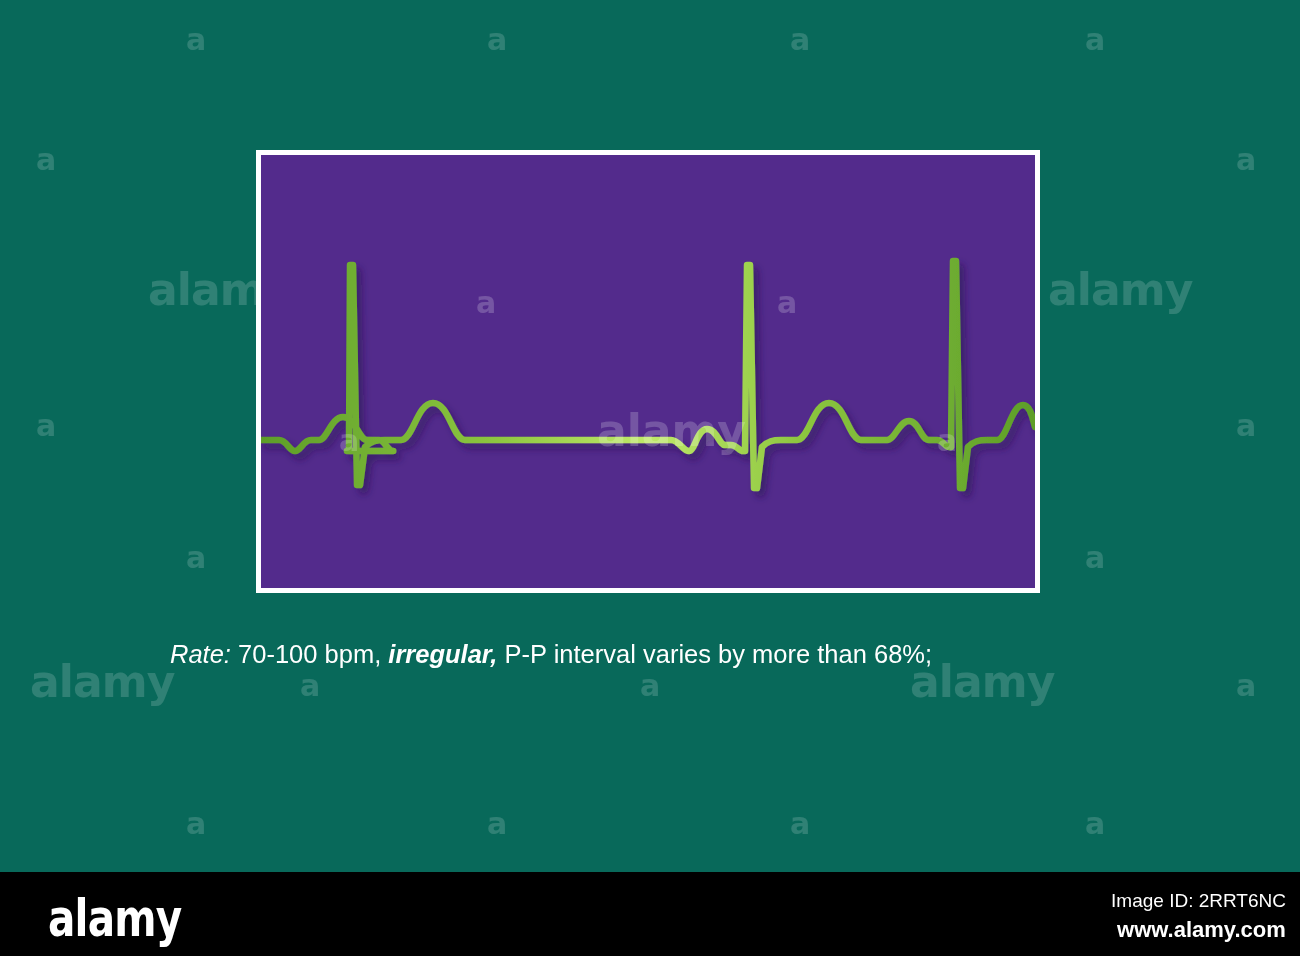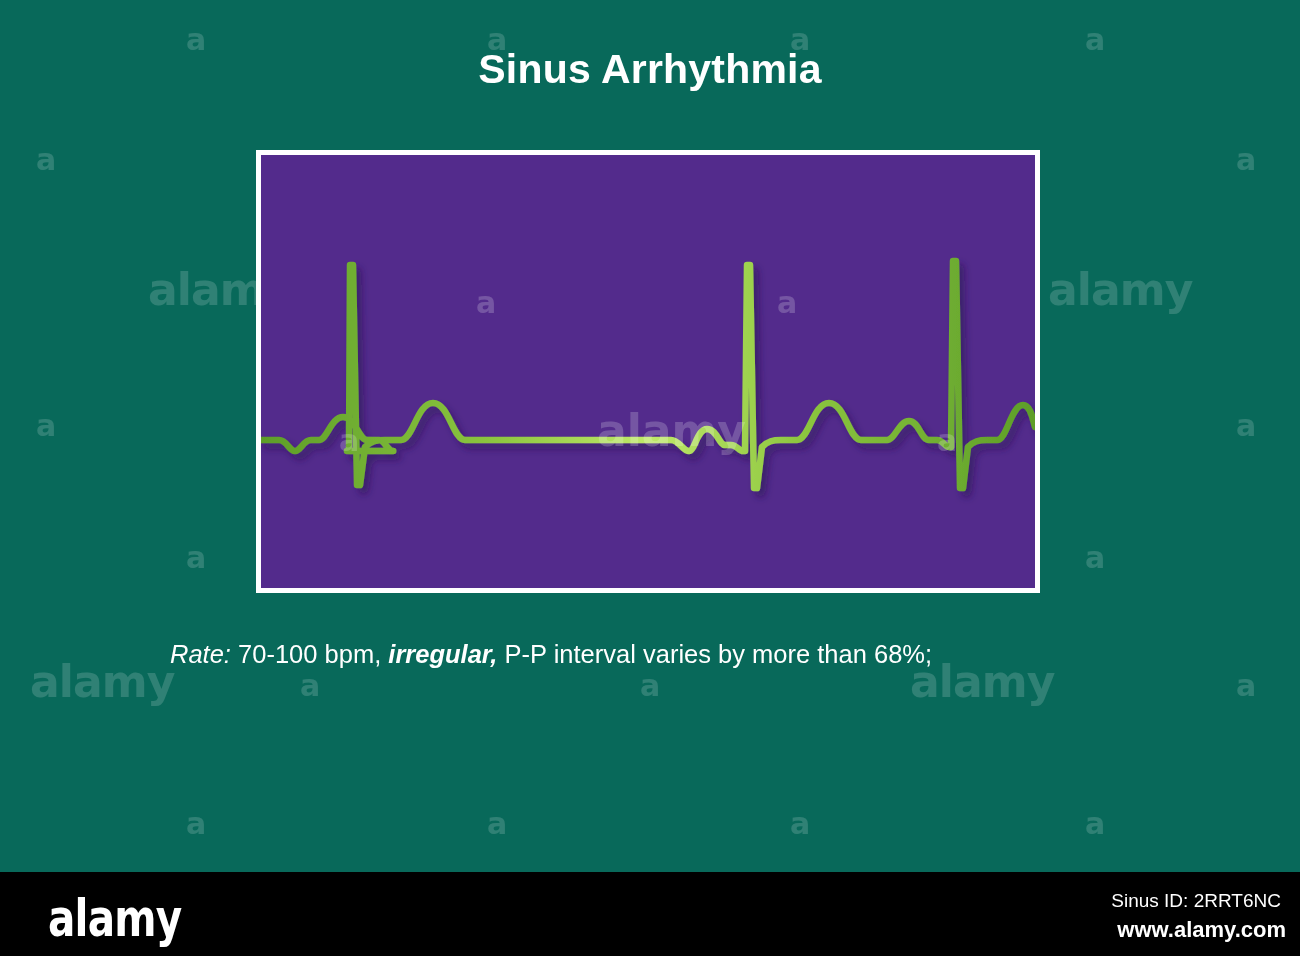--- a/index.html
+++ b/index.html
@@ -181,21 +181,20 @@
     <span class="wm small" style="left:640px;  top:668px;">a</span>
     <span class="wm word" style="left:910px;  top:656px;">alamy</span>
     <span class="wm small" style="left:1236px; top:668px;">a</span>
 
     <span class="wm small" style="left:186px;  top:806px;">a</span>
     <span class="wm small" style="left:487px;  top:806px;">a</span>
     <span class="wm small" style="left:790px;  top:806px;">a</span>
     <span class="wm small" style="left:1085px; top:806px;">a</span>
   </div>
 
-  <div id="title">Sinus Arrhythmia</div>
 
   <div id="ecg-panel">
     <div id="ecg-surface">
 
       <span class="panel-wm" style="left:215px; top:130px; font-size:30px;">a</span>
       <span class="panel-wm" style="left:516px; top:130px; font-size:30px;">a</span>
       <span class="panel-wm" style="left:78px;  top:268px; font-size:30px;">a</span>
       <span class="panel-wm" style="left:676px; top:268px; font-size:30px;">a</span>
       <span class="panel-wm" style="left:336px; top:250px; font-size:44px;">alamy</span>
 
@@ -272,18 +271,18 @@
 
   <div id="caption">
     <div class="line">
       <span class="lbl">Rate:</span><span> 70-100 bpm, </span><span class="em">irregular,</span><span> P-P interval varies by more than 68%;</span>
     </div>
   </div>
 
   <div id="footer">
     <div id="footer-logo">alamy</div>
     <div id="footer-right">
-      <div id="footer-id">Sinus ID: 2RRT6NC</div>
+      <div id="footer-id">Image ID: 2RRT6NC</div>
       <div id="footer-url">www.alamy.com</div>
     </div>
   </div>
 
 </div>
 
 </body></html>

